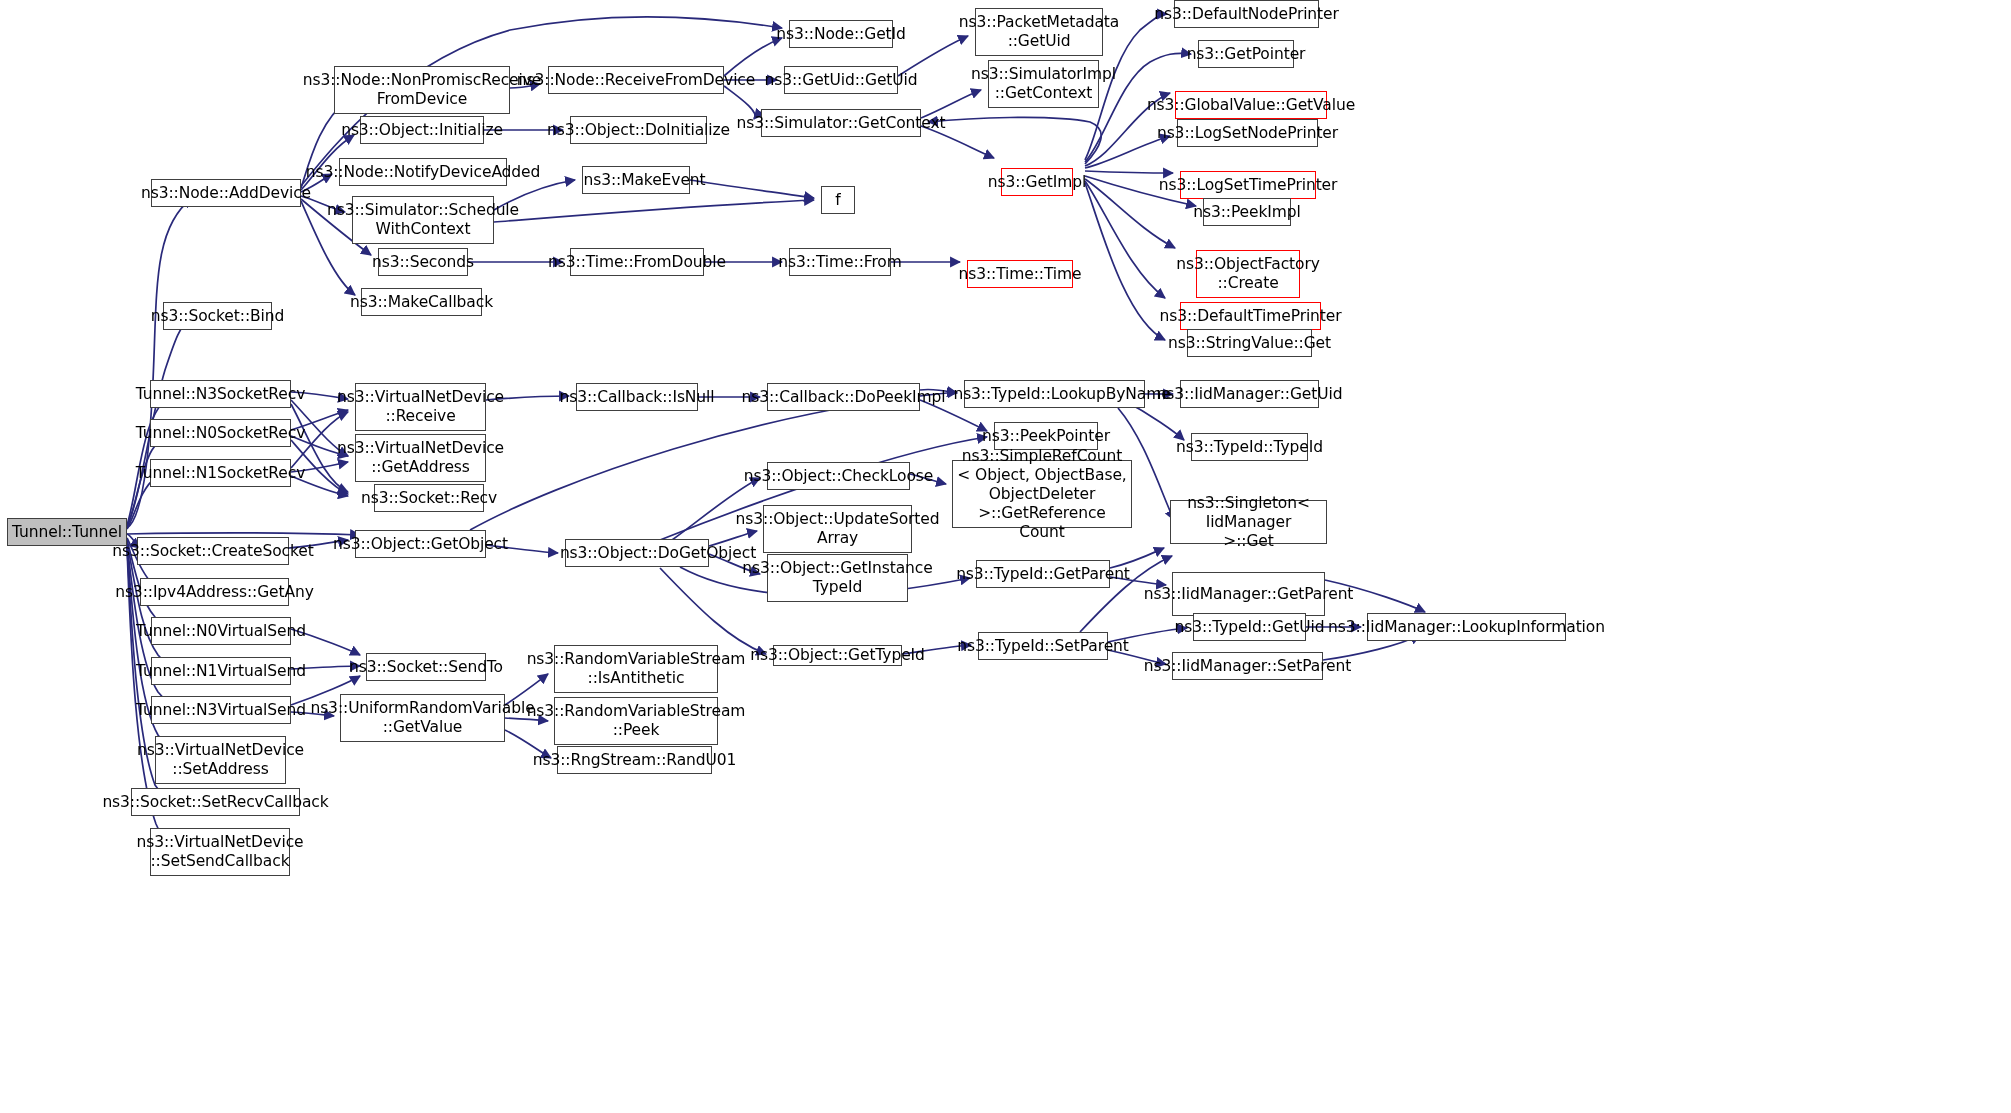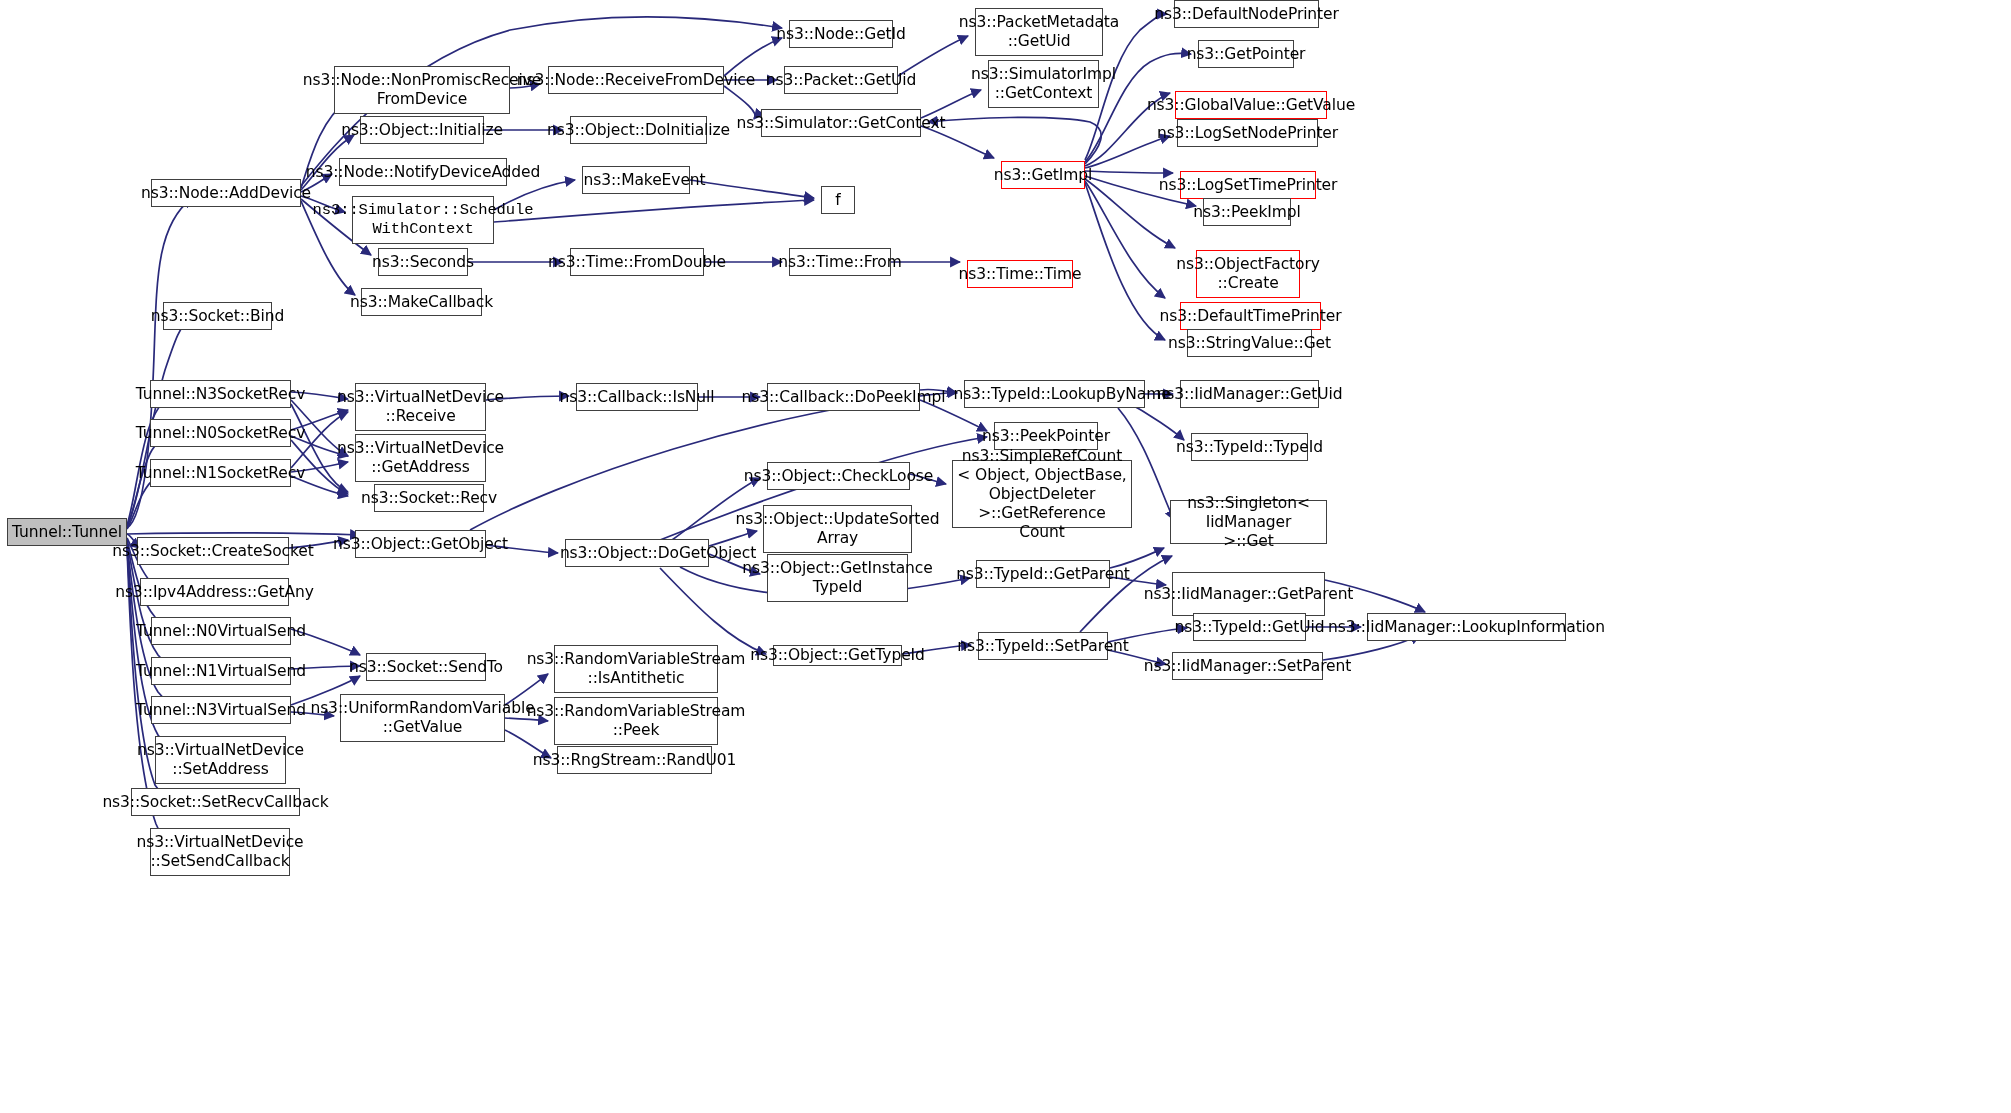--- a/index.html
+++ b/index.html
@@ -149,53 +149,53 @@
         <path d="M505,730 C525,740 540,752 551,758" marker-end="url(#arrow)"></path>
       </g>
   </svg>
   <div id="node-layer">
       <div class="node root" style="left: 7px; top: 518px; width: 120px; height: 28px;">Tunnel::Tunnel</div>
       <div class="node" style="left: 151px; top: 179px; width: 150px; height: 28px;">ns3::Node::AddDevice</div>
       <div class="node" style="left: 334px; top: 66px; width: 176px; height: 48px;">ns3::Node::NonPromiscReceive
 FromDevice</div>
       <div class="node" style="left: 360px; top: 116px; width: 124px; height: 28px;">ns3::Object::Initialize</div>
       <div class="node" style="left: 339px; top: 158px; width: 168px; height: 28px;">ns3::Node::NotifyDeviceAdded</div>
-      <div class="node" style="left: 352px; top: 196px; width: 142px; height: 48px; font-family: Liberation Mono, monospace;">ns3::Simulator::Schedule
+      <div class="node" style="left: 352px; top: 196px; width: 142px; height: 48px;">ns3::Simulator::Schedule
 WithContext</div>
       <div class="node" style="left: 378px; top: 248px; width: 90px; height: 28px;">ns3::Seconds</div>
       <div class="node" style="left: 361px; top: 288px; width: 121px; height: 28px;">ns3::MakeCallback</div>
       <div class="node" style="left: 163px; top: 302px; width: 109px; height: 28px;">ns3::Socket::Bind</div>
       <div class="node" style="left: 150px; top: 380px; width: 141px; height: 28px;">Tunnel::N3SocketRecv</div>
       <div class="node" style="left: 150px; top: 419px; width: 141px; height: 28px;">Tunnel::N0SocketRecv</div>
       <div class="node" style="left: 150px; top: 459px; width: 141px; height: 28px;">Tunnel::N1SocketRecv</div>
       <div class="node" style="left: 137px; top: 537px; width: 152px; height: 28px;">ns3::Socket::CreateSocket</div>
       <div class="node" style="left: 140px; top: 578px; width: 149px; height: 28px;">ns3::Ipv4Address::GetAny</div>
       <div class="node" style="left: 151px; top: 617px; width: 140px; height: 28px;">Tunnel::N0VirtualSend</div>
       <div class="node" style="left: 151px; top: 657px; width: 140px; height: 28px;">Tunnel::N1VirtualSend</div>
       <div class="node" style="left: 151px; top: 696px; width: 140px; height: 28px;">Tunnel::N3VirtualSend</div>
       <div class="node" style="left: 155px; top: 736px; width: 131px; height: 48px;">ns3::VirtualNetDevice
 ::SetAddress</div>
       <div class="node" style="left: 131px; top: 788px; width: 169px; height: 28px;">ns3::Socket::SetRecvCallback</div>
       <div class="node" style="left: 150px; top: 828px; width: 140px; height: 48px;">ns3::VirtualNetDevice
 ::SetSendCallback</div>
       <div class="node" style="left: 789px; top: 20px; width: 104px; height: 28px;">ns3::Node::GetId</div>
       <div class="node" style="left: 548px; top: 66px; width: 176px; height: 28px;">ns3::Node::ReceiveFromDevice</div>
-      <div class="node" style="left: 784px; top: 66px; width: 114px; height: 28px;">ns3::Packet::GetUid</div>
+      <div class="node" style="left: 784px; top: 66px; width: 114px; height: 28px;">ns3::GetUid::GetUid</div>
       <div class="node" style="left: 570px; top: 116px; width: 137px; height: 28px;">ns3::Object::DoInitialize</div>
       <div class="node" style="left: 761px; top: 109px; width: 160px; height: 28px;">ns3::Simulator::GetContext</div>
       <div class="node" style="left: 582px; top: 166px; width: 108px; height: 28px; padding-left: 20px;">ns3::MakeEvent</div>
       <div class="node" style="left: 821px; top: 186px; width: 34px; height: 28px;">f</div>
       <div class="node" style="left: 570px; top: 248px; width: 134px; height: 28px;">ns3::Time::FromDouble</div>
       <div class="node" style="left: 789px; top: 248px; width: 102px; height: 28px;">ns3::Time::From</div>
       <div class="node red" style="left: 967px; top: 248px; width: 106px; height: 28px;">ns3::Time::Time</div>
       <div class="node" style="left: 975px; top: 8px; width: 128px; height: 48px;">ns3::PacketMetadata
 ::GetUid</div>
       <div class="node" style="left: 988px; top: 60px; width: 111px; height: 48px;">ns3::SimulatorImpl
 ::GetContext</div>
-      <div class="node red" style="left: 1001px; top: 149px; width: 84px; height: 28px;">ns3::GetImpl</div>
+      <div class="node red" style="left: 1001px; top: 156px; width: 72px; height: 28px;">ns3::GetImpl</div>
       <div class="node" style="left: 1174px; top: 0px; width: 145px; height: 28px;">ns3::DefaultNodePrinter</div>
       <div class="node" style="left: 1198px; top: 40px; width: 96px; height: 28px;">ns3::GetPointer</div>
       <div class="node red" style="left: 1175px; top: 79px; width: 152px; height: 28px;">ns3::GlobalValue::GetValue</div>
       <div class="node" style="left: 1177px; top: 119px; width: 141px; height: 28px;">ns3::LogSetNodePrinter</div>
       <div class="node red" style="left: 1180px; top: 159px; width: 136px; height: 28px;">ns3::LogSetTimePrinter</div>
       <div class="node" style="left: 1203px; top: 198px; width: 88px; height: 28px;">ns3::PeekImpl</div>
       <div class="node red" style="left: 1196px; top: 238px; width: 104px; height: 48px;">ns3::ObjectFactory
 ::Create</div>
       <div class="node red" style="left: 1180px; top: 290px; width: 141px; height: 28px;">ns3::DefaultTimePrinter</div>
       <div class="node" style="left: 1187px; top: 329px; width: 125px; height: 28px;">ns3::StringValue::Get</div>

